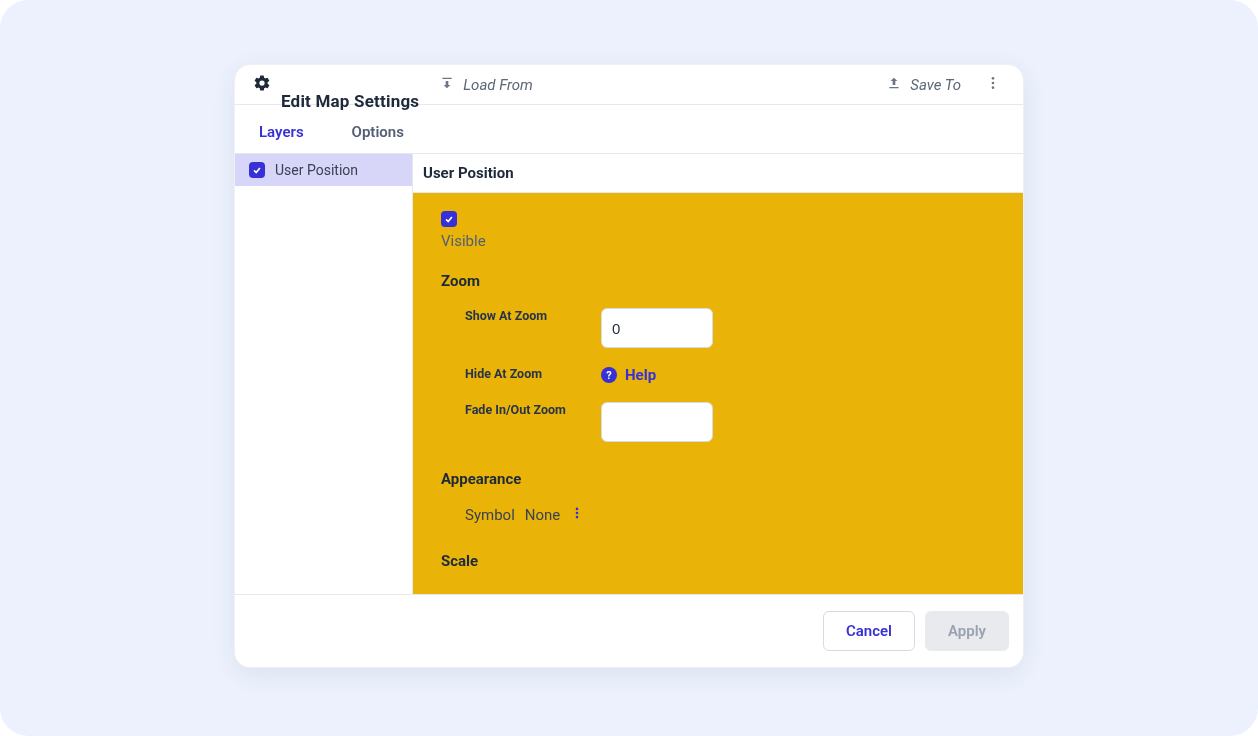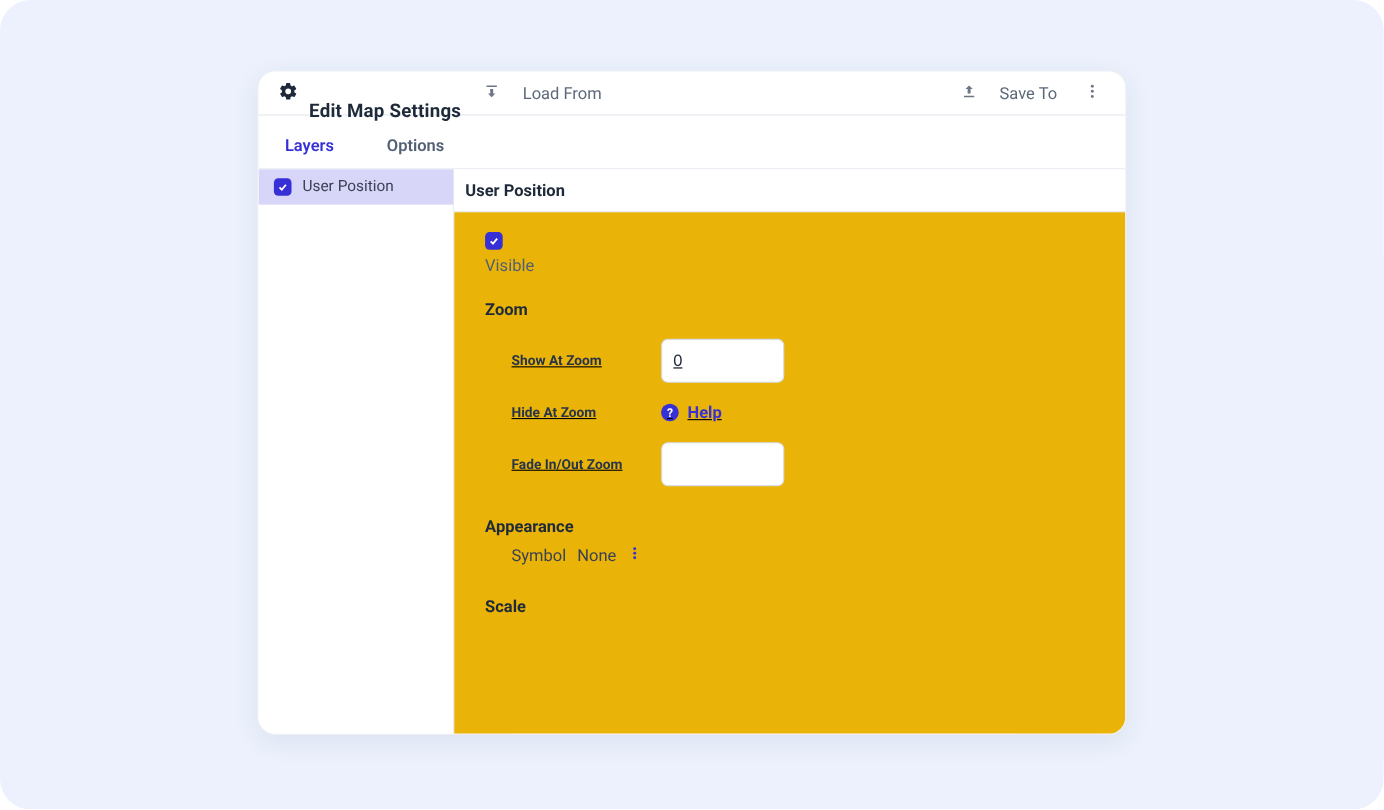--- a/index.html
+++ b/index.html
@@ -39,26 +39,27 @@
     align-items: center;
     padding: 0 18px;
     height: 40px;
     border-bottom: 1px solid #e5e8ef;
   }
   .modal-header .gear { color: #1e2a3a; margin-right: 10px; }
   .modal-header .title { font-weight: 700; font-size: 17px; color: #1e2a3a; letter-spacing: 0.2px; margin-top: 32px; }
   .hdr-btn {
     display: inline-flex;
     align-items: center;
-    gap: 20px;
+    gap: 8px;
     color: #5b6878;
     font-size: 15px;
     cursor: pointer;
     padding: 4px 6px;
     border-radius: 4px;
+    font-style: italic;
   }
   .hdr-btn svg { color: #6c7684; }
   .spacer { flex: 1; }
   .more-btn { color: #6c7684; padding: 4px; cursor: pointer; }
   .left-group { display: flex; align-items: center; gap: 14px; margin-left: 14px; }
   .right-group { display: flex; align-items: center; gap: 14px; }
 
   
   .tabs {
     display: flex;
@@ -135,24 +136,22 @@
 
   .section-title {
     font-weight: 700;
     font-size: 15px;
     color: #1e2a3a;
     margin-top: 22px;
   }
 
   .field-row {
     display: flex;
-    align-items: center;
     gap: 18px;
     margin-top: 18px;
-    text-decoration: underline;
   }
   .field-label {
     width: 118px;
     text-align: left;
     font-size: 12.5px;
     font-weight: 700;
     color: #27344a;
     margin-left: 24px;
   }
   .num-input {
@@ -186,21 +185,21 @@
     font-weight: 700;
     display: inline-flex;
     align-items: center;
     justify-content: center;
   }
 
   .symbol-row {
     display: flex;
     align-items: center;
     gap: 10px;
-    margin-top: 8px;
+    margin-top: 18px;
     margin-left: 24px;
     font-size: 15px;
     color: #3a4252;
   }
 
   
   .footer {
     display: flex;
     justify-content: flex-end;
     align-items: center;
@@ -347,15 +346,19 @@
               </span>
             </span>
           </div>
 
           <div class="section-title" style="margin-top:28px">Scale</div>
 
         </div>
       </div>
     </div>
 
+    <div class="footer">
+      <div class="btn cancel">Cancel</div>
+      <div class="btn apply">Apply</div>
+    </div>
 
   </div>
 </div>
 
 </body></html>

